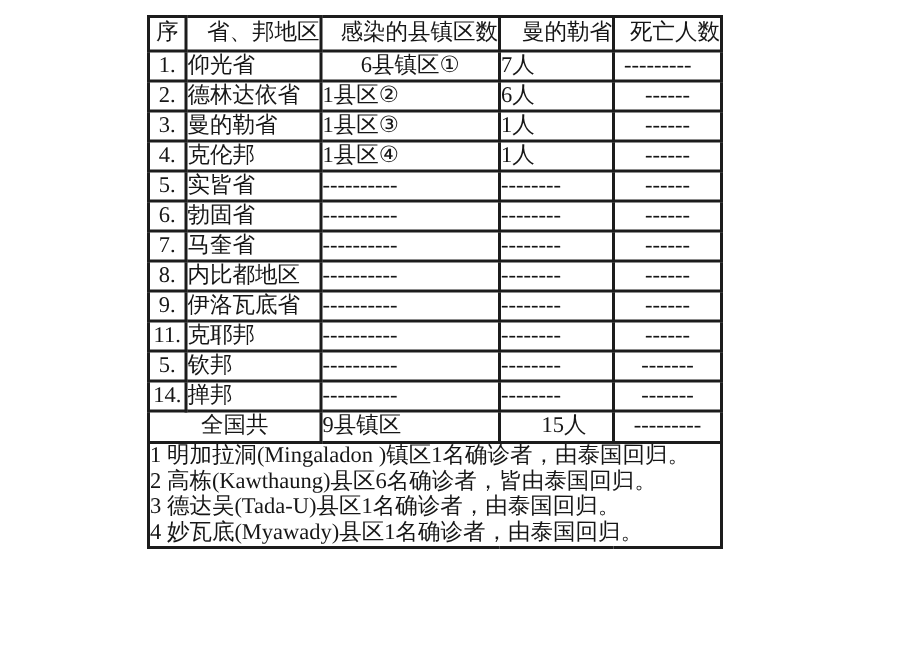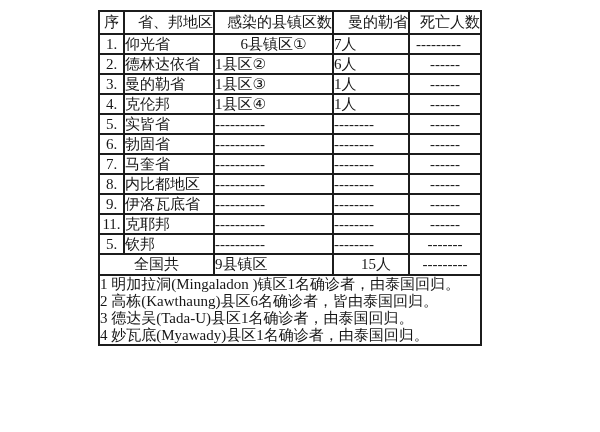--- a/index.html
+++ b/index.html
@@ -164,20 +164,27 @@
           <td class="c3">--------</td>
           <td class="c4">------</td>
         </tr>
         <tr class="data-row">
           <td class="c0">5.</td>
           <td class="c1">钦邦</td>
           <td class="c2 dash-left">----------</td>
           <td class="c3">--------</td>
           <td class="c4">-------</td>
         </tr>
+        <tr class="data-row">
+          <td class="c0">14.</td>
+          <td class="c1">掸邦</td>
+          <td class="c2 dash-left">----------</td>
+          <td class="c3">--------</td>
+          <td class="c4">-------</td>
+        </tr>
         <tr class="total-row">
           <td class="merged" colspan="2">全国共</td>
           <td class="c2">9县镇区</td>
           <td class="c3">15人</td>
           <td class="c4">---------</td>
         </tr>
         <tr>
           <td colspan="5" class="footnotes-cell">
             <div class="footnote-line">1 明加拉洞(Mingaladon )镇区1名确诊者，由泰国回归。</div>
             <div class="footnote-line">2 高栋(Kawthaung)县区6名确诊者，皆由泰国回归。</div>

